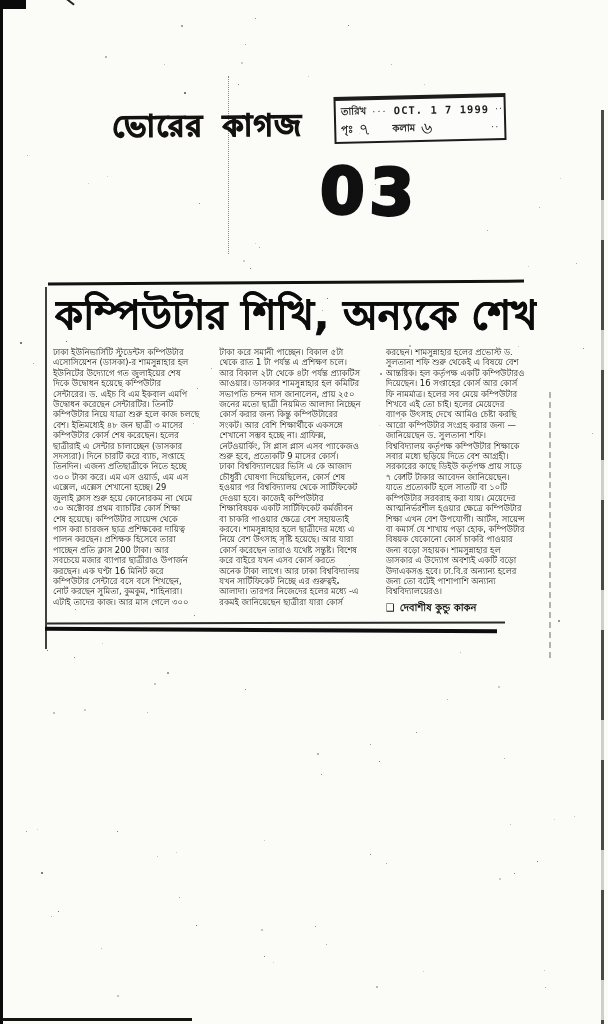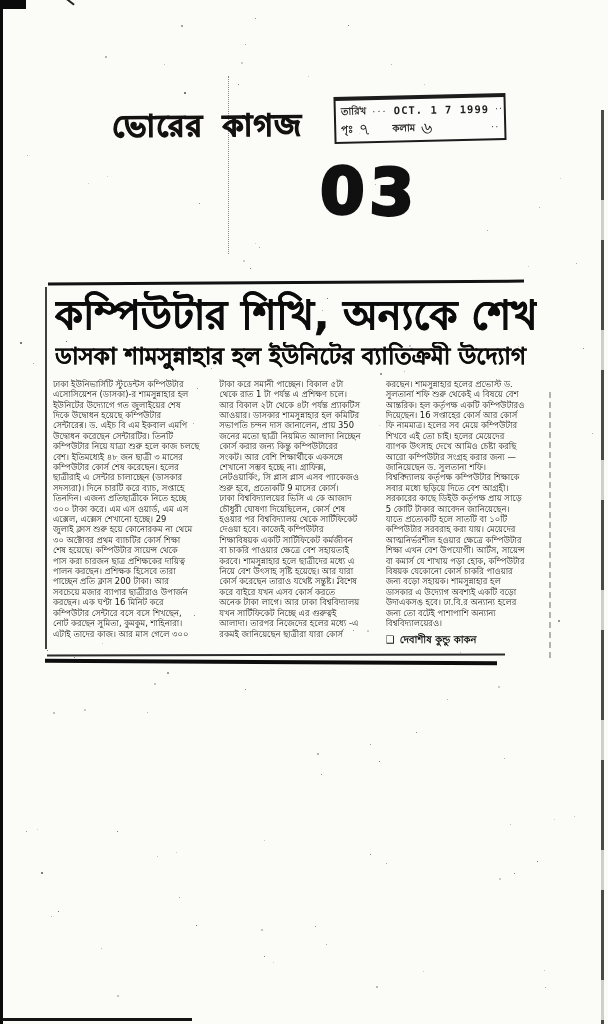--- a/index.html
+++ b/index.html
@@ -228,21 +228,20 @@
     <span class="stamp-trail">··</span>
   </div>
 </div>
 
 <div class="big-number">03</div>
 
 <div class="article">
   <div class="rule-top"></div>
   <div class="rule-left"></div>
   <div class="headline">কম্পিউটার শিখি, অন্যকে শেখাই</div>
-  <div class="subheadline">ডাসকা শামসুন্নাহার হল ইউনিটের ব্যাতিক্রমী উদ্যোগ</div>
   <div class="columns">
     <div class="col">
         <div class="article-line">ঢাকা ইউনিভার্সিটি স্টুডেন্টস কম্পিউটার</div>
         <div class="article-line">এসোসিয়েশন (ডাসকা)-র শামসুন্নাহার হল</div>
         <div class="article-line">ইউনিটের উদ্যোগে গত জুলাইয়ের শেষ</div>
         <div class="article-line">দিকে উদ্বোধন হয়েছে কম্পিউটার</div>
         <div class="article-line">সেন্টারের। ড. এইচ বি এম ইকবাল এমপি</div>
         <div class="article-line">উদ্বোধন করেছেন সেন্টারটির। তিনটি</div>
         <div class="article-line">কম্পিউটার নিয়ে যাত্রা শুরু হলে কাজ চলছে</div>
         <div class="article-line">বেশ। ইতিমধ্যেই ৪৮ জন ছাত্রী ৩ মাসের</div>
@@ -262,21 +261,21 @@
         <div class="article-line">করছেন। এক ঘণ্টা 16 মিনিট করে</div>
         <div class="article-line">কম্পিউটার সেন্টারে বসে বসে শিখছেন,</div>
         <div class="article-line">নোট করছেন সুমিতা, কুমকুম, শাহিনারা।</div>
         <div class="article-line">এটাই তাদের কাজ। আর মাস গেলে ৩০০</div>
       </div>
     <div class="col">
         <div class="article-line">টাকা করে সমানী পাচ্ছেন। বিকাল ৫টা</div>
         <div class="article-line">থেকে রাত 1 টা পর্যন্ত এ প্রশিক্ষণ চলে।</div>
         <div class="article-line">আর বিকাল ২টা থেকে ৪টা পর্যন্ত প্র্যাকটিস</div>
         <div class="article-line">আওয়ার। ডাসকার শামসুন্নাহার হল কমিটির</div>
-        <div class="article-line">সভাপতি চন্দন দাস জানালেন, প্রায় 350</div>
+        <div class="article-line">সভাপতি চন্দন দাস জানালেন, প্রায় ২৫০</div>
         <div class="article-line">জনের মতো ছাত্রী নিয়মিত আলাদা নিচ্ছেন</div>
         <div class="article-line">কোর্স করার জন্য কিন্তু কম্পিউটারের</div>
         <div class="article-line">সংকট। আর বেশি শিক্ষার্থীকে একসঙ্গে</div>
         <div class="article-line">শেখানো সম্ভব হচ্ছে না। গ্রাফিক্স,</div>
         <div class="article-line">নেটওয়ার্কিং, সি প্লাস প্লাস এসব প্যাকেজও</div>
         <div class="article-line">শুরু হবে, প্রত্যেকটি 9 মাসের কোর্স।</div>
         <div class="article-line">ঢাকা বিশ্ববিদ্যালয়ের ভিসি এ কে আজাদ</div>
         <div class="article-line">চৌধুরী ঘোষণা দিয়েছিলেন, কোর্স শেষ</div>
         <div class="article-line">হওয়ার পর বিশ্ববিদ্যালয় থেকে সার্টিফিকেট</div>
         <div class="article-line">দেওয়া হবে। কাজেই কম্পিউটার</div>
@@ -298,21 +297,21 @@
           <div class="article-line">আন্তরিক। হল কর্তৃপক্ষ একটি কম্পিউটারও</div>
           <div class="article-line">দিয়েছেন। 16 সপ্তাহের কোর্স আর কোর্স</div>
           <div class="article-line">ফি নামমাত্র। হলের সব মেয়ে কম্পিউটার</div>
           <div class="article-line">শিখবে এই তো চাই। হলের মেয়েদের</div>
           <div class="article-line">ব্যাপক উৎসাহ দেখে আমিও চেষ্টা করছি</div>
           <div class="article-line">আরো কম্পিউটার সংগ্রহ করার জন্য —</div>
           <div class="article-line">জানিয়েছেন ড. সুলতানা শফি।</div>
           <div class="article-line">বিশ্ববিদ্যালয় কর্তৃপক্ষ কম্পিউটার শিক্ষাকে</div>
           <div class="article-line">সবার মধ্যে ছড়িয়ে দিতে বেশ আগ্রহী।</div>
           <div class="article-line">সরকারের কাছে ডিইউ কর্তৃপক্ষ প্রায় সাড়ে</div>
-          <div class="article-line">5 কোটি টাকার আবেদন জানিয়েছেন।</div>
+          <div class="article-line">৭ কোটি টাকার আবেদন জানিয়েছেন।</div>
           <div class="article-line">যাতে প্রত্যেকটি হলে সাতটি বা ১০টি</div>
           <div class="article-line">কম্পিউটার সরবরাহ করা যায়। মেয়েদের</div>
           <div class="article-line">আত্মনির্ভরশীল হওয়ার ক্ষেত্রে কম্পিউটার</div>
           <div class="article-line">শিক্ষা এখন বেশ উপযোগী। আর্টস, সায়েন্স</div>
           <div class="article-line">বা কমার্স যে শাখায় পড়া হোক, কম্পিউটার</div>
           <div class="article-line">বিষয়ক যেকোনো কোর্স চাকরি পাওয়ার</div>
           <div class="article-line">জন্য বড়ো সহায়ক। শামসুন্নাহার হল</div>
           <div class="article-line">ডাসকার এ উদ্যোগ অবশ্যই একটি বড়ো</div>
           <div class="article-line">উদাএকসঙ হবে। ঢা.বি.র অন্যান্য হলের</div>
           <div class="article-line">জন্য তো বটেই পাশাপাশি অন্যান্য</div>

